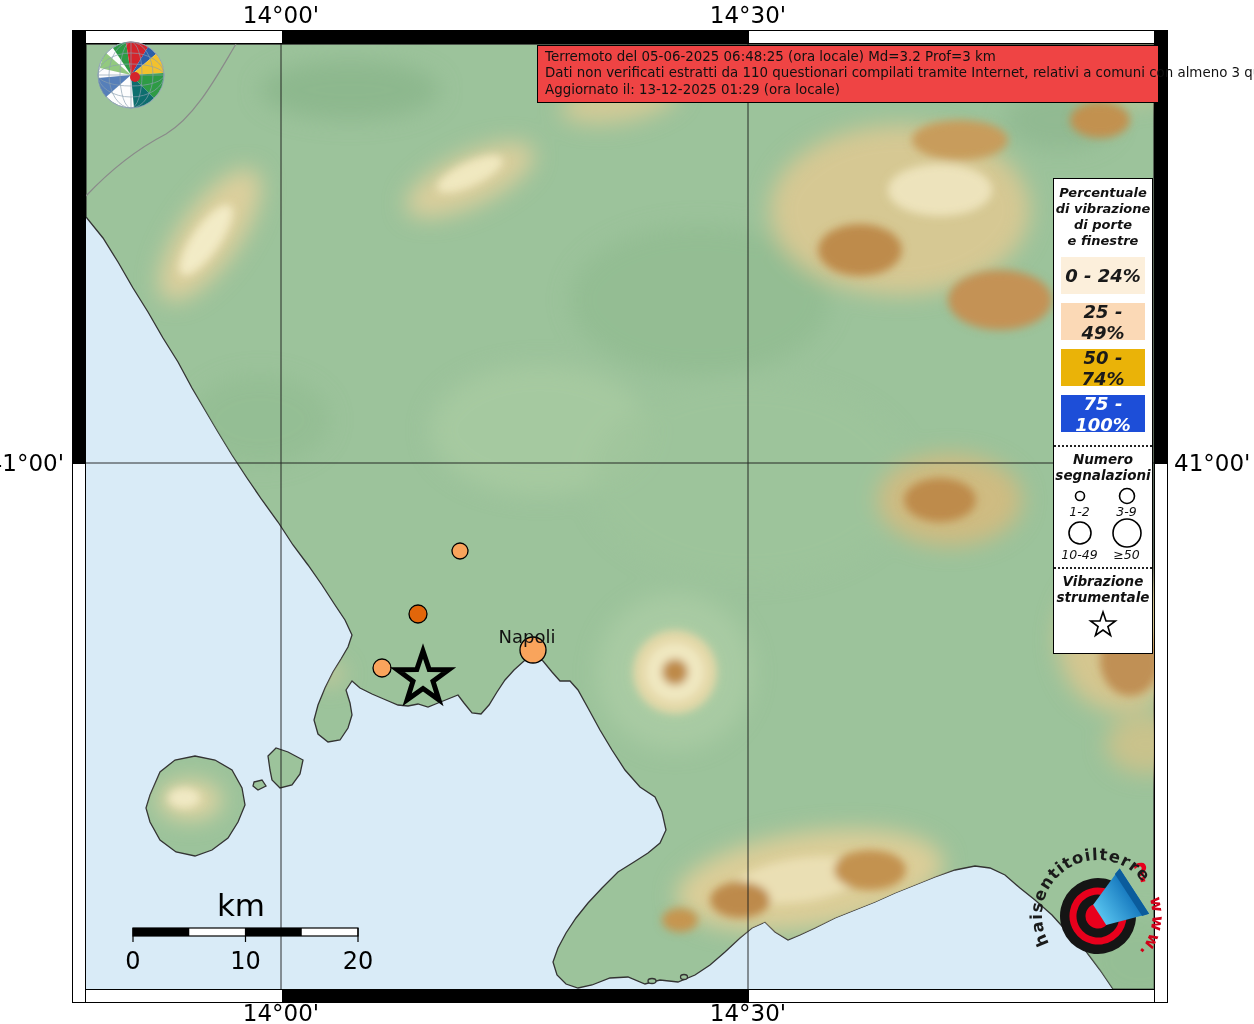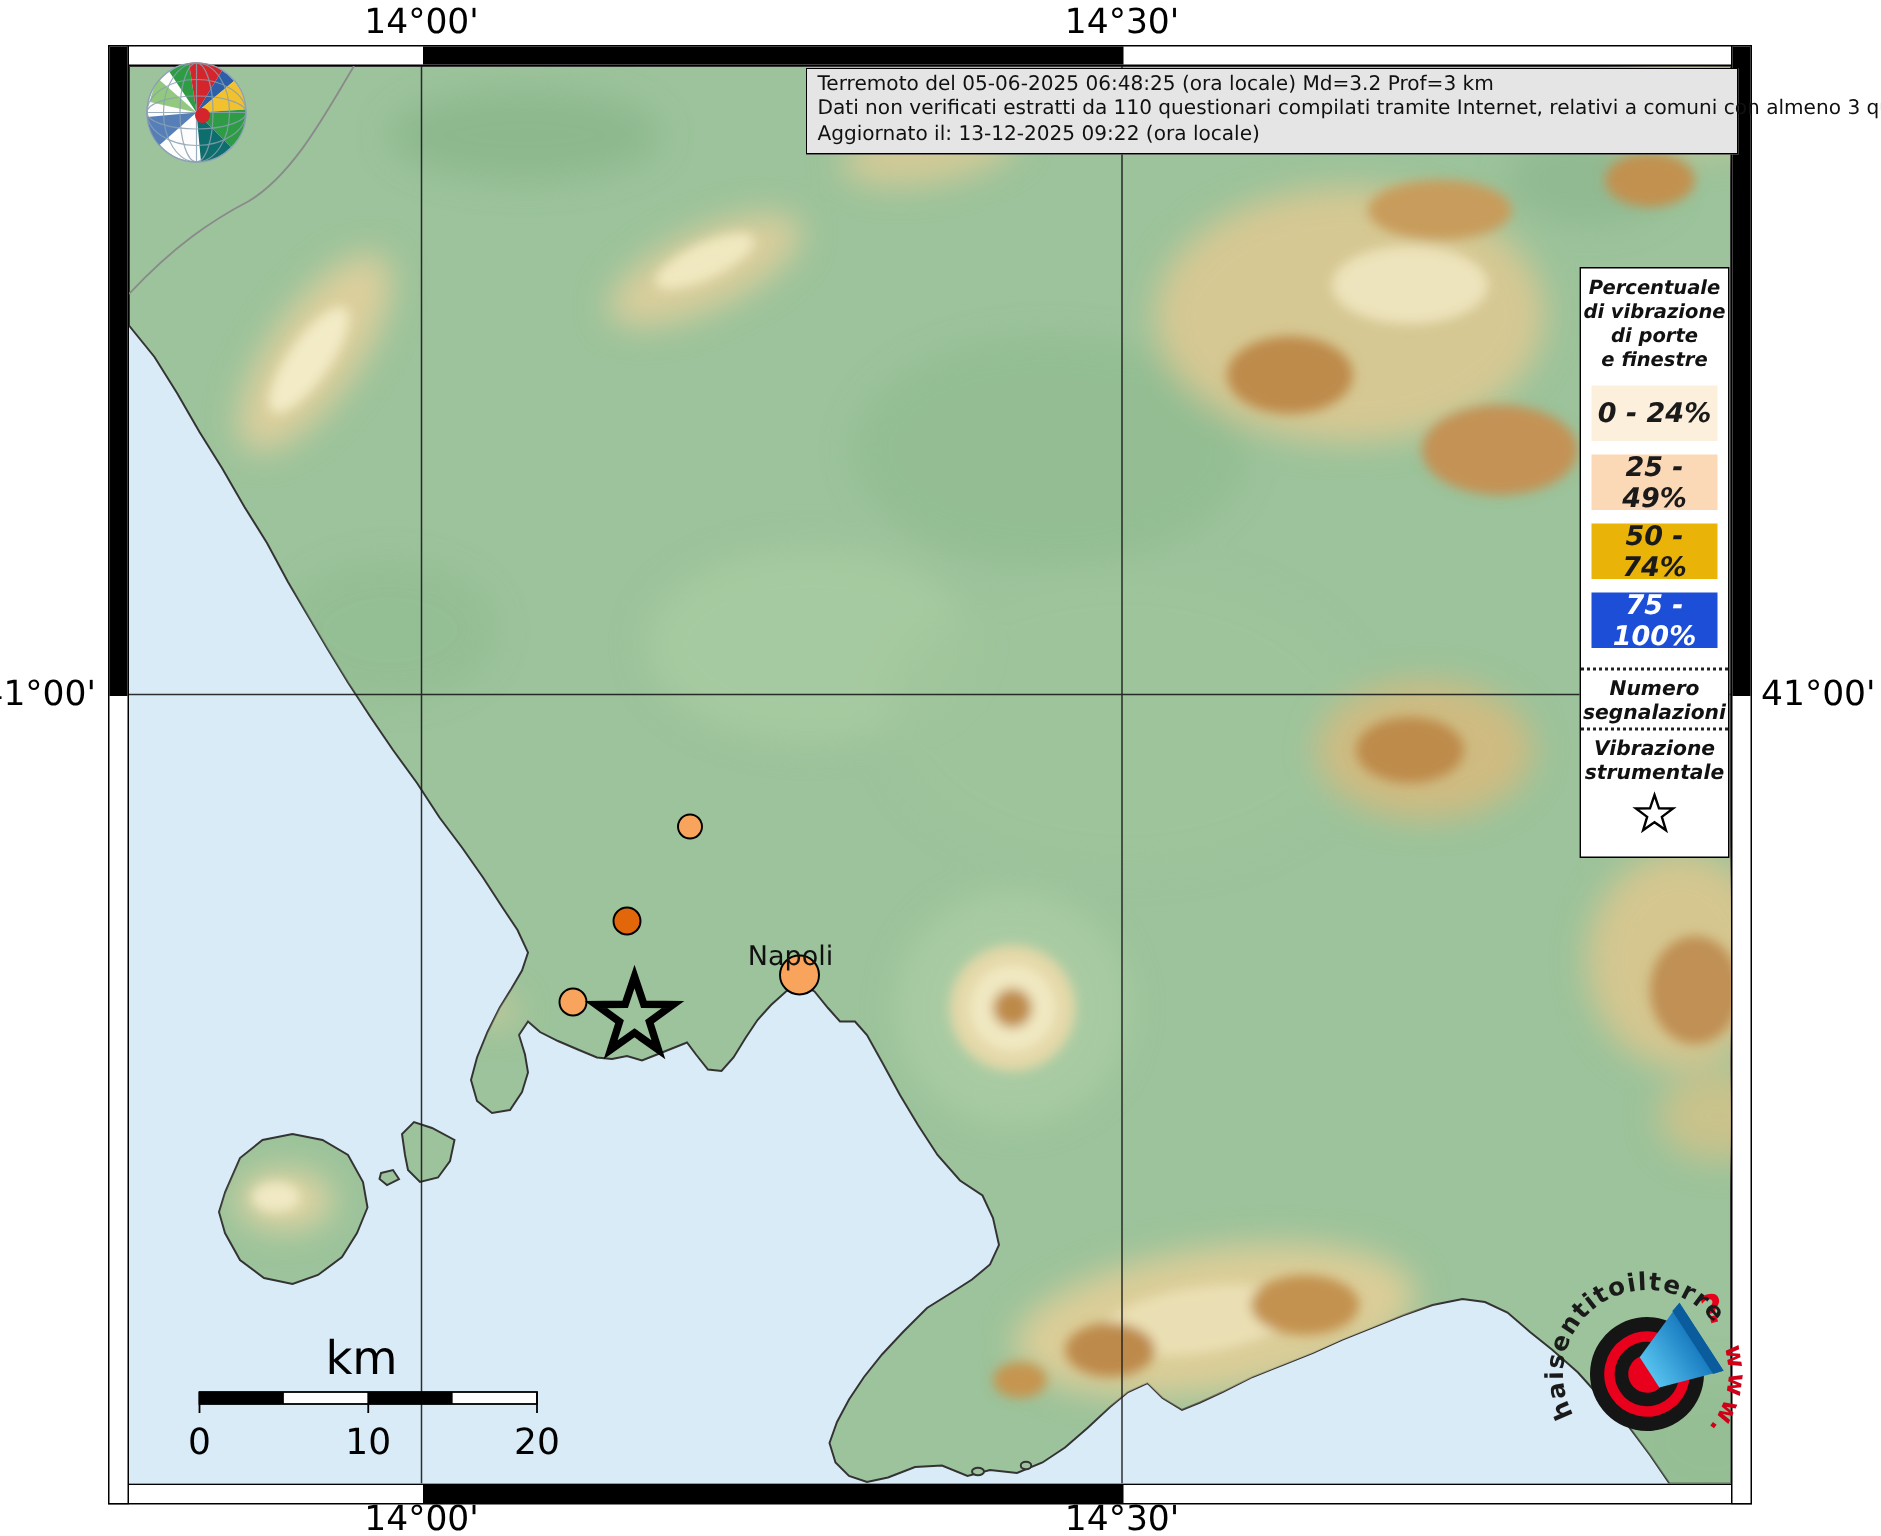--- a/index.html
+++ b/index.html
@@ -20,21 +20,21 @@
   .axis{position:absolute;font-size:23px;color:#000;white-space:nowrap;}
   #lab-top-1{left:281px;top:2px;transform:translateX(-50%);}
   #lab-top-2{left:748px;top:2px;transform:translateX(-50%);}
   #lab-bot-1{left:281px;top:1000px;transform:translateX(-50%);}
   #lab-bot-2{left:748px;top:1000px;transform:translateX(-50%);}
   #lab-left{right:1190px;top:463px;transform:translateY(-50%);}
   #lab-right{left:1174px;top:463px;transform:translateY(-50%);}
   
   #map-svg{position:absolute;left:86px;top:44px;}
   
-  #info-box{position:absolute;left:537px;top:45px;width:622px;background:#e5e5e5;
+  #info-box{position:absolute;left:537px;top:45px;width:622px;background:#ef4444;
     border:1.5px solid #000;box-sizing:border-box;padding:3px 7px 4px 7px;z-index:5;}
   #info-box div{font-size:13.4px;line-height:16.3px;white-space:nowrap;}
   
   #ingv{position:absolute;left:96px;top:40px;z-index:4;display:flex;align-items:center;}
   #ingv-text{margin-left:9px;color:#54565a;font-weight:bold;font-size:11.5px;line-height:14px;letter-spacing:.3px;}
   
   #legend{position:absolute;left:1053px;top:178px;width:100px;background:#fff;
     border:1.6px solid #000;box-sizing:border-box;z-index:5;text-align:center;font-style:italic;}
   #legend .ttl{font-weight:bold;font-size:13px;line-height:16px;padding-top:6px;}
   #legend .swatches{padding:8px 7px 2px 7px;}
@@ -179,21 +179,21 @@
       </g>
     <text x="441" y="599" font-size="18" text-anchor="middle" fill="#111">Napoli</text>
     <g id="star-layer">
         <path d="M337.0,607.0 L343.2,625.5 L362.7,625.7 L347.0,637.2 L352.9,655.8 L337.0,644.5 L321.1,655.8 L327.0,637.2 L311.3,625.7 L330.8,625.5 Z" fill="none" stroke="#000" stroke-width="5" stroke-linejoin="miter"></path>
       </g>
   </svg>
 
   <div id="info-box">
     <div>Terremoto del 05-06-2025 06:48:25 (ora locale) Md=3.2 Prof=3 km</div>
     <div>Dati non verificati estratti da 110 questionari compilati tramite Internet, relativi a comuni con almeno 3 questionari.</div>
-    <div>Aggiornato il: 13-12-2025 09:22 (ora locale)</div>
+    <div>Aggiornato il: 13-12-2025 01:29 (ora locale)</div>
   </div>
 
   <div id="ingv">
     <svg width="70" height="70" viewBox="0 0 70 70">
       <circle cx="35" cy="35" r="33" fill="#fdfdfd" stroke="#9FB0BC" stroke-width="1"></circle>
       <g>
         <path d="M35,35 L17,8 A33,33 0 0 1 30,2 Z" fill="#2E9B45"></path>
         <path d="M35,35 L30,2 A33,33 0 0 1 52,7 Z" fill="#D4242C"></path>
         <path d="M35,35 L52,7 A33,33 0 0 1 60,14 Z" fill="#2C5FA8"></path>
         <path d="M35,35 L60,14 A33,33 0 0 1 68,33 Z" fill="#F2C12E"></path>
@@ -225,20 +225,46 @@
     <div class="swatches">
       <div class="swatch" style="background: rgb(252, 239, 219); color: rgb(26, 26, 26);">0 - 24%</div>
       <div class="swatch" style="background: rgb(251, 217, 182); color: rgb(26, 26, 26);">25 - 49%</div>
       <div class="swatch" style="background: #eab308; color: rgb(26, 26, 26);">50 - 74%</div>
       <div class="swatch" style="background: #1d4ed8; color: rgb(255, 255, 255);">75 - 100%</div>
     </div>
     <div class="dotsep"></div>
     <div class="sec-ttl">
       <div>Numero</div>
       <div>segnalazioni</div>
+    </div>
+    <div class="sig-grid">
+      <div class="sig-cell">
+        <svg width="40" height="20">
+            <circle cx="20" cy="11" fill="#fff" stroke="#000" stroke-width="1.6" r="4.5"></circle>
+          </svg>
+        <span class="sig-label">1-2</span>
+      </div>
+      <div class="sig-cell">
+        <svg width="40" height="20">
+            <circle cx="20" cy="11" fill="#fff" stroke="#000" stroke-width="1.6" r="7.5"></circle>
+          </svg>
+        <span class="sig-label">3-9</span>
+      </div>
+      <div class="sig-cell">
+        <svg width="40" height="30">
+            <circle cx="20" cy="15" fill="#fff" stroke="#000" stroke-width="1.6" r="11"></circle>
+          </svg>
+        <span class="sig-label">10-49</span>
+      </div>
+      <div class="sig-cell">
+        <svg width="40" height="30">
+            <circle cx="20" cy="15" fill="#fff" stroke="#000" stroke-width="1.6" r="14"></circle>
+          </svg>
+        <span class="sig-label">≥50</span>
+      </div>
     </div>
     <div class="dotsep"></div>
     <div class="sec-ttl">
       <div>Vibrazione</div>
       <div>strumentale</div>
     </div>
     <div class="epi">
       <svg width="40" height="34">
           <path fill="none" stroke="#000" stroke-width="1.6" d="M20.0,5.0 L23.0,13.9 L32.4,14.0 L24.9,19.6 L27.6,28.5 L20.0,23.1 L12.4,28.5 L15.1,19.6 L7.6,14.0 L17.0,13.9 Z"></path>
         </svg>

